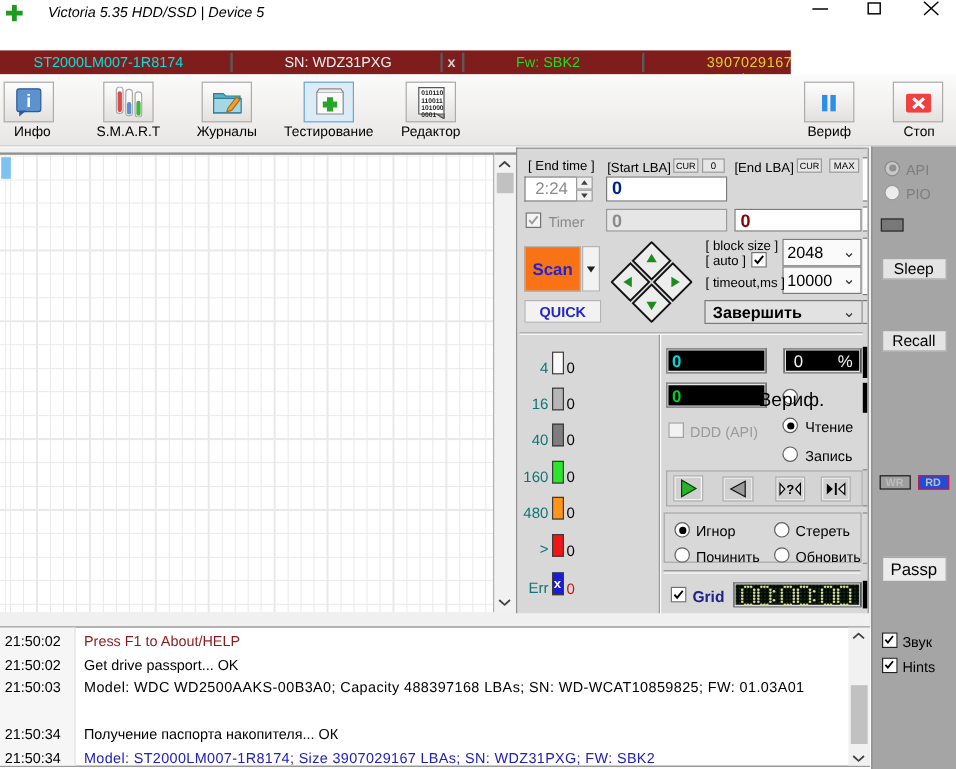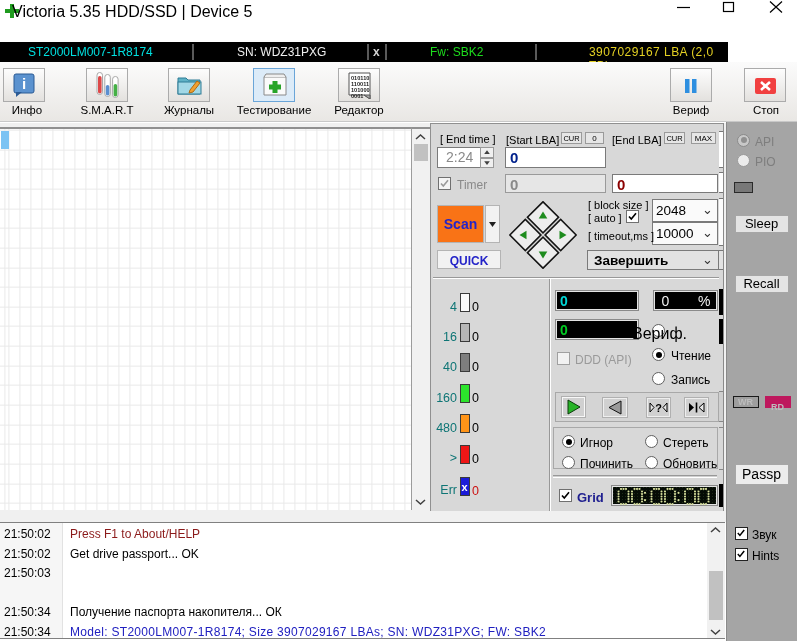--- a/index.html
+++ b/index.html
@@ -1,26 +1,26 @@
 <!DOCTYPE html>
 <html><head>
 <meta charset="utf-8">
 <style>
 *{margin:0;padding:0;box-sizing:border-box;font-family:"Liberation Sans",sans-serif;}
 html,body{width:797px;height:641px;overflow:hidden;background:#fff;}
 #app{position:relative;width:797px;height:641px;overflow:hidden;}
 .abs{position:absolute;}
 
 #titlebar{left:0;top:0;width:797px;height:22px;background:#fff;}
-#title-text{left:12px;top:3px;font-size:16px;color:#000;}
+#title-text{left:40px;top:3px;font-size:12px;color:#000;font-style:italic;}
 
 #menubar{left:0;top:22px;width:797px;height:20px;background:#f0f0f0;}
 .mi{position:absolute;top:3px;font-size:12px;color:#111;}
 
-#devbar{left:0;top:42px;width:728px;height:20px;background:#000000;}
+#devbar{left:0;top:42px;width:659px;height:20px;background:#7f1d1d;}
 .dv{position:absolute;top:3px;font-size:12px;}
 .dvsep{position:absolute;top:2px;width:2px;height:16px;background:#5a5a5a;}
 
 #toolbar{left:0;top:62px;width:797px;height:60px;background:linear-gradient(#fbfbfb,#e9e7e4);border-bottom:1px solid #c8c8c8;}
 .tbtn{position:absolute;top:6px;width:42px;height:34px;border:1px solid #ababab;background:linear-gradient(#fdfdfd,#e3e1de);}
 .tlabel{position:absolute;top:42px;font-size:11.5px;color:#000;text-align:center;width:90px;}
 
 #mainbg{left:0;top:123px;width:797px;height:399px;background:#f0f0f0;}
 #gridarea{left:0;top:127px;width:412px;height:383px;border-top:2px solid #909090;border-right:1.5px solid #9c9c9c;background:#fff;
  background-image:
@@ -428,21 +428,21 @@
   <div class="radio" style="left:737px;top:133.5px;background:#c8c8c8;border-color:#8a8a8a">
         <span style="position:absolute;left:2.5px;top:2.5px;width:6px;height:6px;border-radius:50%;background:#909090"></span>
       </div>
   <div class="lbl" style="left:755px;top:134.5px;font-size:12px;color:#7e7e7e">API</div>
   <div class="radio" style="left:737px;top:154px;background:#ececec;border-color:#9a9a9a"></div>
   <div class="lbl" style="left:755px;top:155px;font-size:12px;color:#7e7e7e">PIO</div>
   <div class="abs" style="left:734px;top:181.5px;width:19px;height:11px;background:#787878;border:1px solid #2a2a2a"></div>
   <div class="btn" style="left:734.5px;top:214.5px;width:54px;height:18px;background:#e4e4e4;border-color:#a6a6a6;font-size:13px;line-height:16px">Sleep</div>
   <div class="btn" style="left:734.5px;top:274.5px;width:54px;height:18px;background:#e4e4e4;border-color:#a6a6a6;font-size:13px;line-height:16px">Recall</div>
   <div class="btn" style="left:732.5px;top:395.5px;width:26px;height:12px;background:#9e9e9e;border:1px solid #1a1a1a;font-size:9px;font-weight:bold;color:#bdbdbd;line-height:10px">WR</div>
-  <div class="btn" style="left:764.5px;top:395.5px;width:26px;height:12px;background:#1d4ed8;border:6px solid #be185d;font-size:9px;font-weight:bold;color:#bdbdbd;line-height:10px">RD</div>
+  <div class="btn" style="left:764.5px;top:395.5px;width:26px;height:12px;background:#1d4ed8;border:1px solid #be185d;font-size:9px;font-weight:bold;color:#bdbdbd;line-height:10px">RD</div>
   <div class="btn" style="left:734.5px;top:464px;width:54px;height:21px;background:#ececec;border-color:#a6a6a6;font-size:14px;line-height:19px">Passp</div>
   <div class="cb" style="left:734.5px;top:526.5px;border:1.5px solid #222">
         <svg width="10" height="10" viewBox="0 0 10 10">
           <path d="M1.8 5 l2.1 2.4 L8.2 2" stroke="#000" stroke-width="1.5" fill="none"></path>
         </svg>
       </div>
   <div class="lbl" style="left:752px;top:527.5px;font-size:12px">Звук</div>
   <div class="cb" style="left:734.5px;top:548px;border:1.5px solid #222">
         <svg width="10" height="10" viewBox="0 0 10 10">
           <path d="M1.8 5 l2.1 2.4 L8.2 2" stroke="#000" stroke-width="1.5" fill="none"></path>
@@ -456,20 +456,21 @@
   <div class="logline" style="top:1px">
         <span class="lts">21:50:02</span>
         <span class="lmsg" style="color:#8b1a1a">Press F1 to About/HELP</span>
       </div>
   <div class="logline" style="top:20.6px">
         <span class="lts">21:50:02</span>
         <span class="lmsg">Get drive passport... OK</span>
       </div>
   <div class="logline" style="top:40.2px">
         <span class="lts">21:50:03</span>
+        <span class="lmsg" style="letter-spacing:0.34px">Model: WDC WD2500AAKS-00B3A0; Capacity 488397168 LBAs; SN: WD-WCAT10859825; FW: 01.03A01</span>
       </div>
   <div class="logline" style="top:79.4px">
         <span class="lts">21:50:34</span>
         <span class="lmsg">Получение паспорта накопителя... ОК</span>
       </div>
   <div class="logline" style="top:99px">
         <span class="lts">21:50:34</span>
         <span class="lmsg" style="color:#2020c0;letter-spacing:0.3px">Model: ST2000LM007-1R8174; Size 3907029167 LBAs; SN: WDZ31PXG; FW: SBK2</span>
       </div>
 </div>

